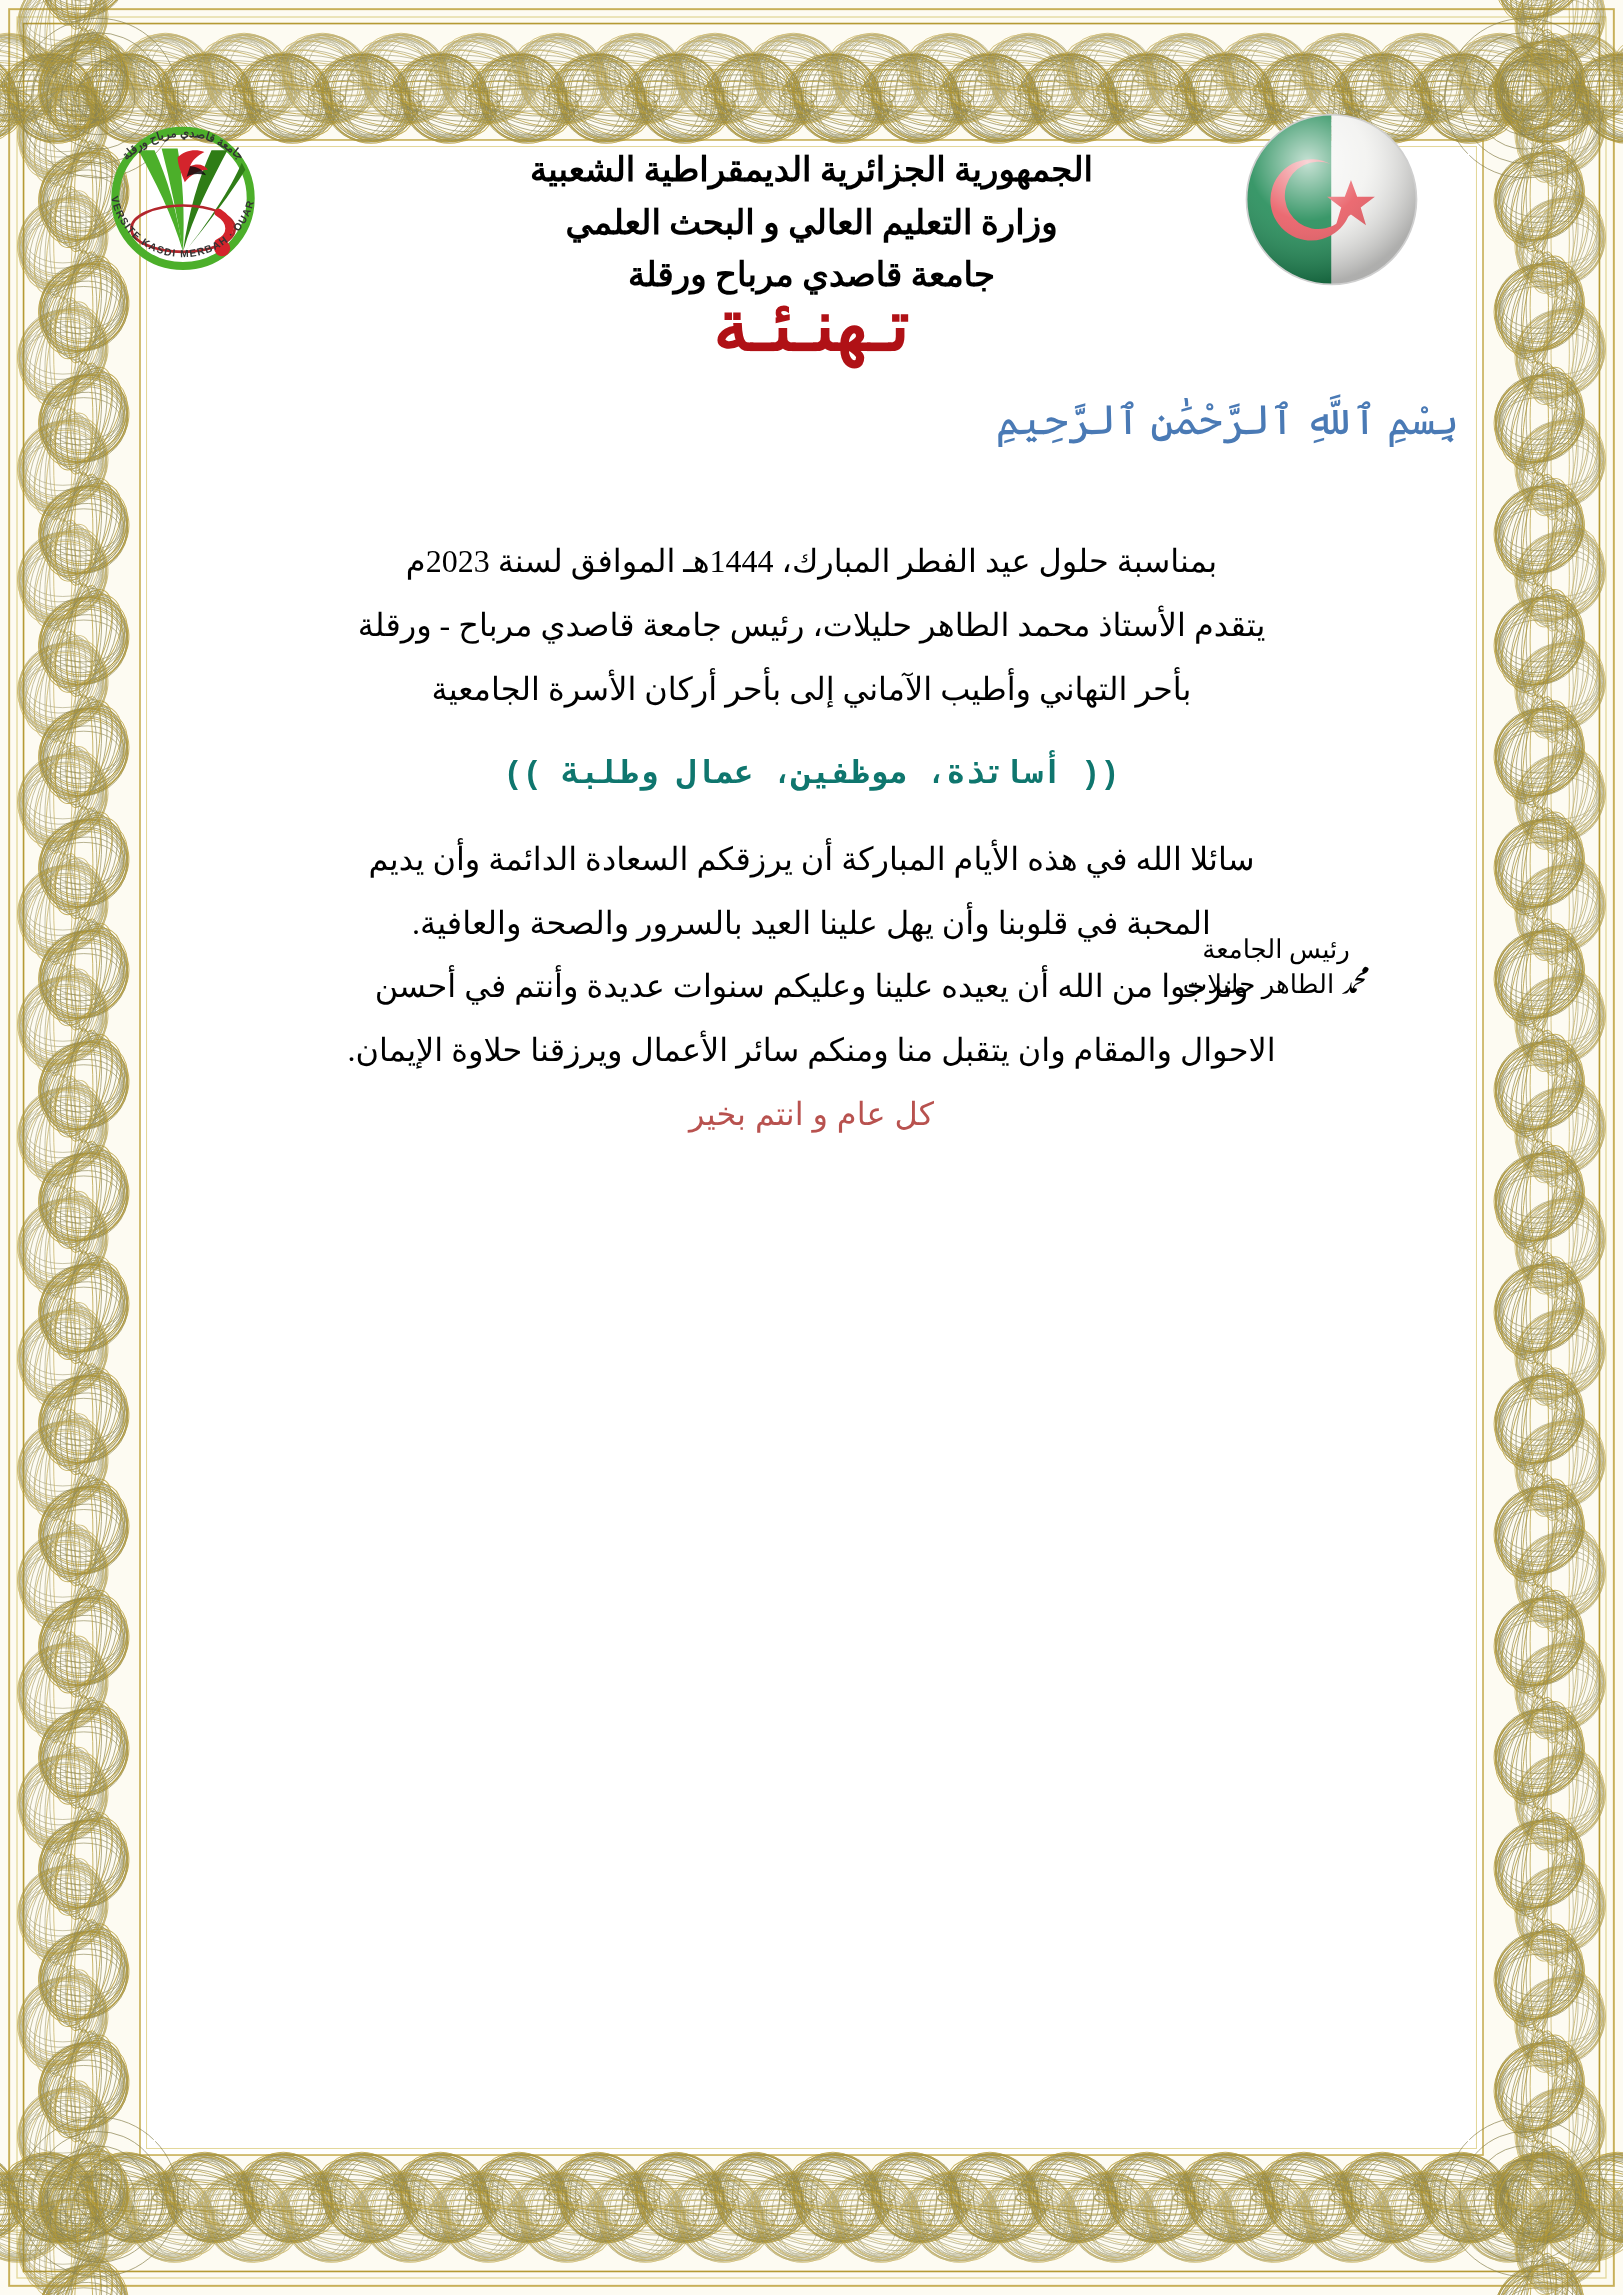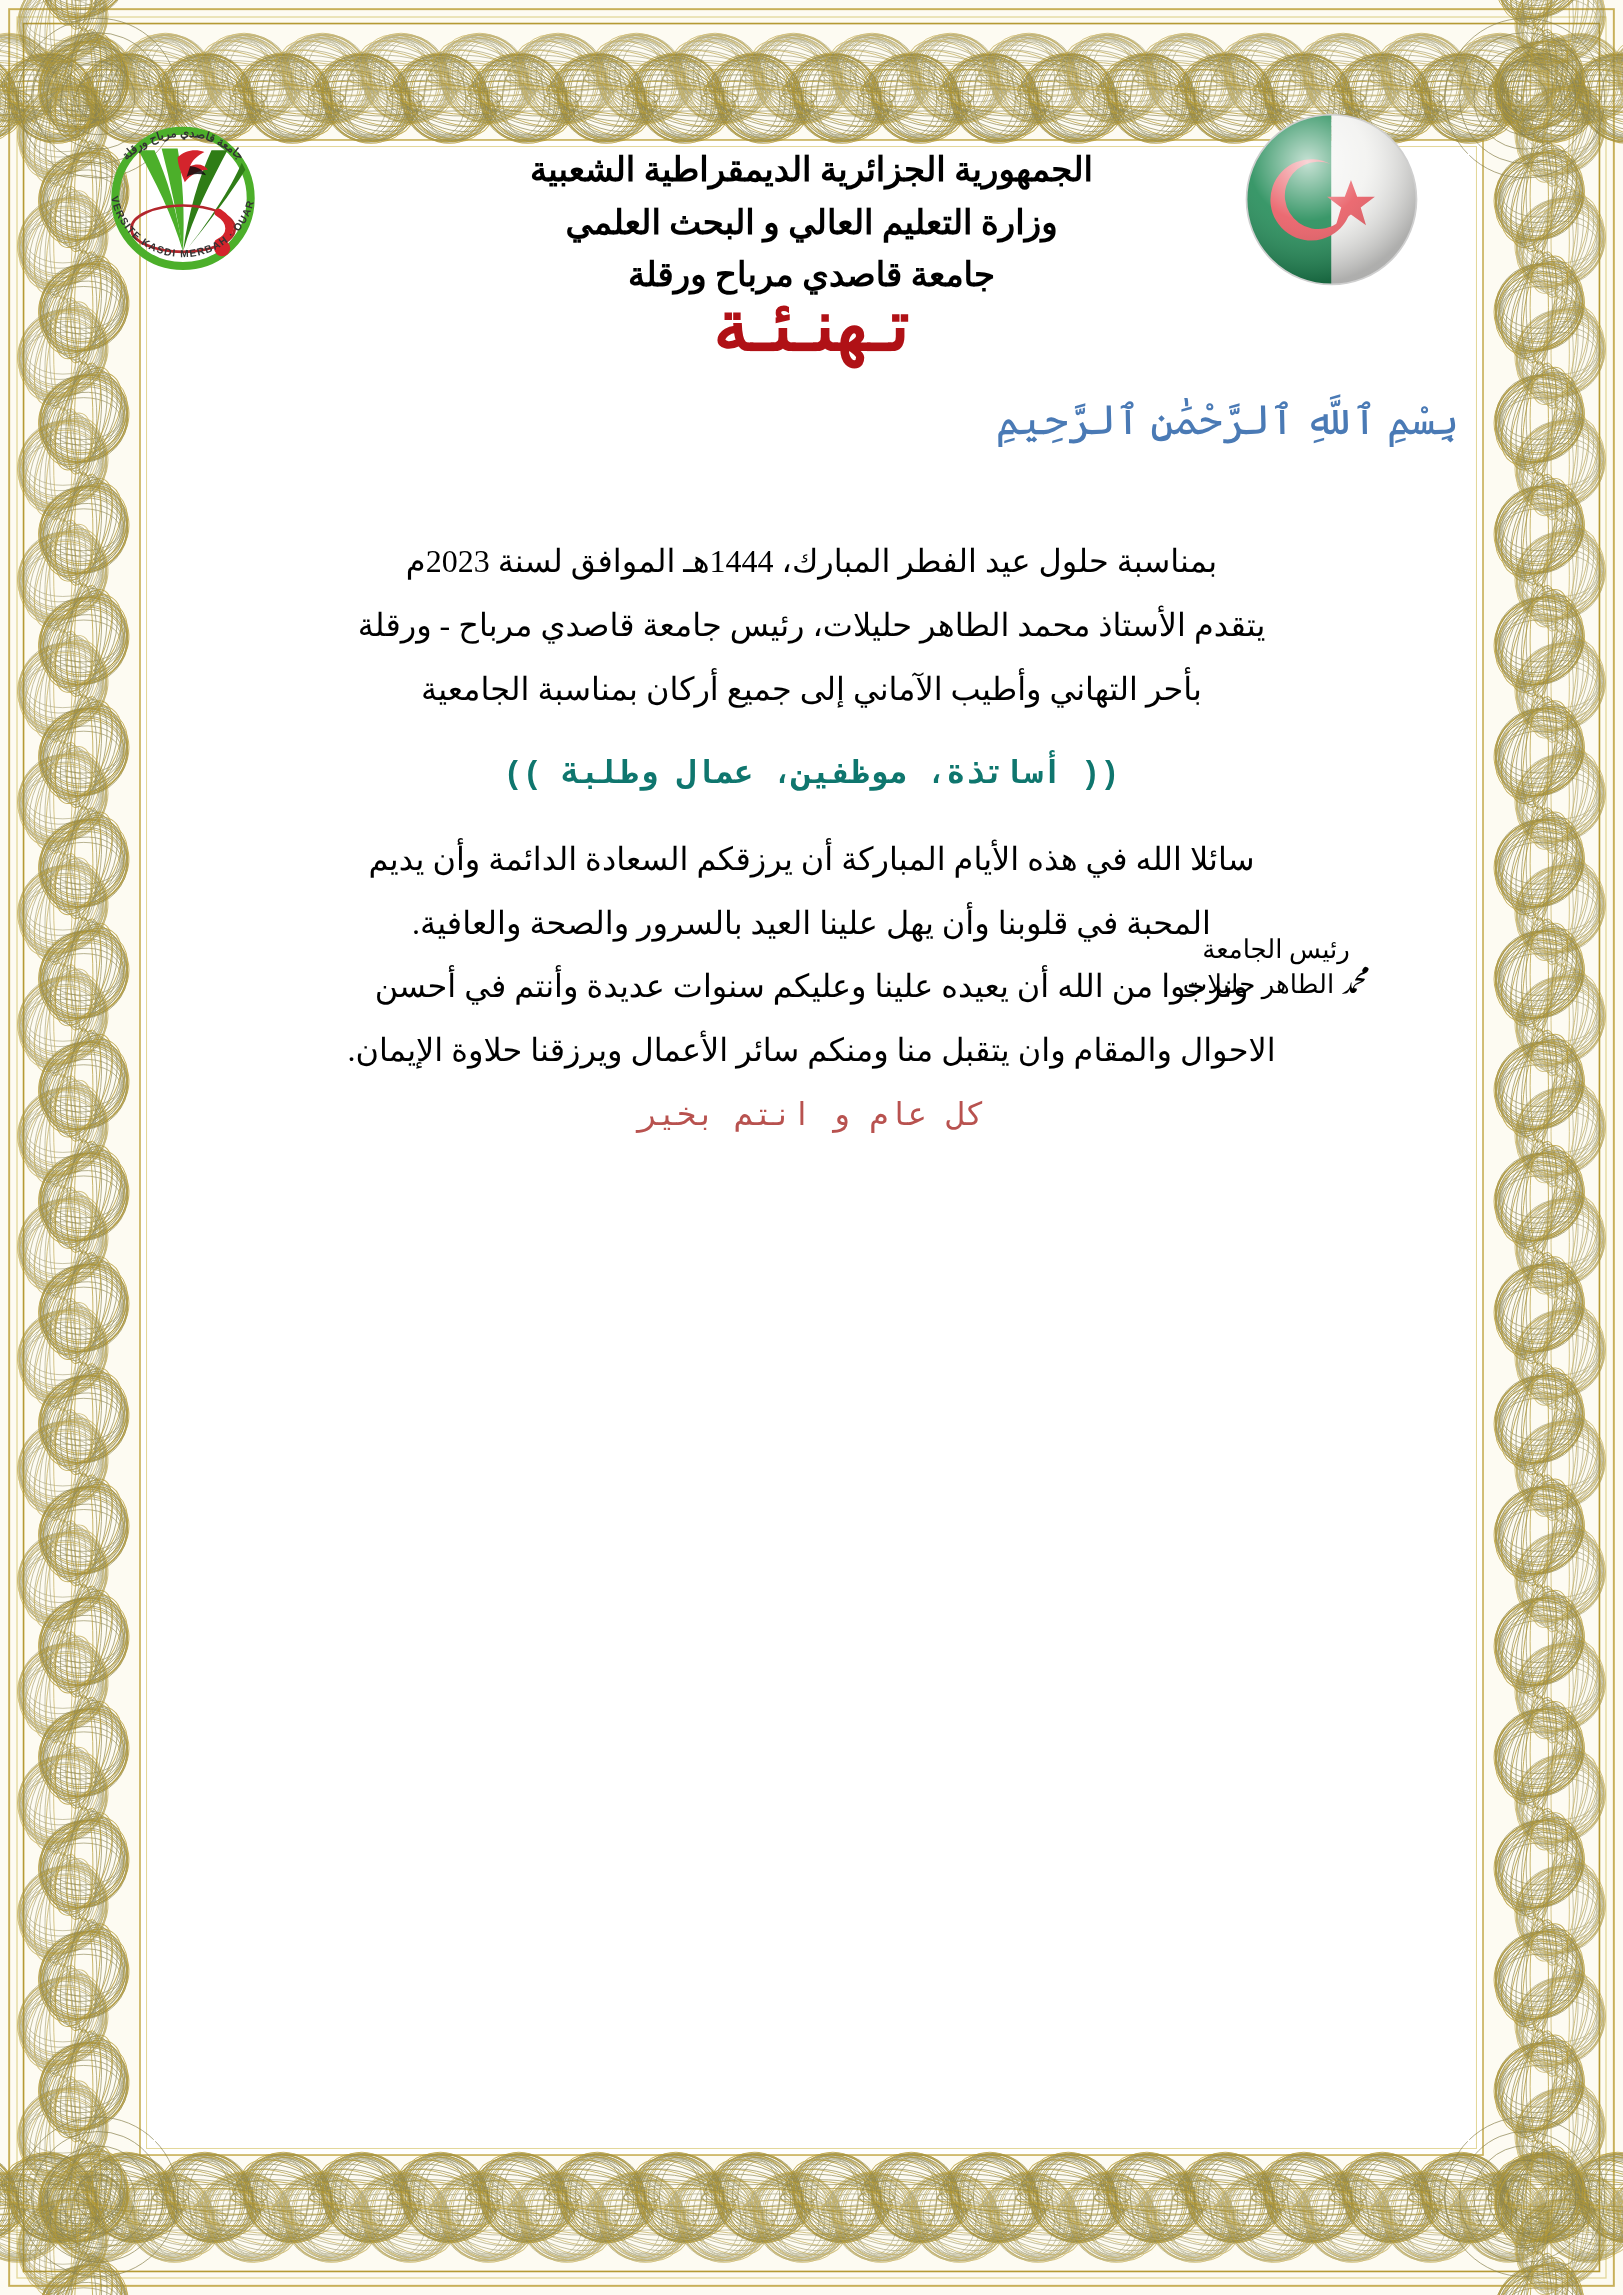--- a/index.html
+++ b/index.html
@@ -131,21 +131,21 @@
   .body-line.red {
     color: #0f766e;
     font-weight: bold;
     font-family: Liberation Mono, monospace;
   }
   .gap-sm { height: 9.2px; }
 
   .closing {
     margin-top: 18.3px;
     text-align: center;
-    font-family: Liberation Mono, monospace;
+    font-family: Liberation Sans, sans-serif;
     font-size: 32px;
     color: #b8524f;
   }
 
   
   .signature {
     position: absolute;
     top: 814px;
     left: 0;
     right: 0;
@@ -408,21 +408,21 @@
       <div class="header-line">جامعة قاصدي مرباح ورقلة</div>
     </div>
 
     <div class="title">تـهنـئـة</div>
 
     <div class="basmala">بِسْمِ ٱللَّهِ ٱلرَّحْمَٰنِ ٱلرَّحِيمِ</div>
 
     <div class="body-block">
       <p class="body-line just">بمناسبة حلول عيد الفطر المبارك، 1444هـ الموافق لسنة 2023م</p>
       <p class="body-line just">يتقدم الأستاذ محمد الطاهر حليلات، رئيس جامعة قاصدي مرباح - ورقلة</p>
-      <p class="body-line just">بأحر التهاني وأطيب الآماني إلى جميع أركان بمناسبة  الجامعية</p>
+      <p class="body-line just">بأحر التهاني وأطيب الآماني إلى بأحر أركان الأسرة  الجامعية</p>
       <div class="gap-sm"></div>
       <p class="body-line red">(( أساتذة، موظفين، عمال وطلبة ))</p>
       <div class="gap-sm"></div>
       <p class="body-line just">سائلا الله في هذه الأيام المباركة أن يرزقكم السعادة الدائمة وأن يديم</p>
       <p class="body-line just">المحبة في قلوبنا وأن يهل علينا العيد بالسرور والصحة والعافية.</p>
       <p class="body-line just">ونرجوا من  الله أن يعيده علينا وعليكم سنوات عديدة وأنتم في أحسن</p>
       <p class="body-line just">الاحوال والمقام وان يتقبل منا ومنكم سائر الأعمال ويرزقنا حلاوة الإيمان.</p>
       <div class="closing">كل عام و انتم بخير</div>
     </div>
 

